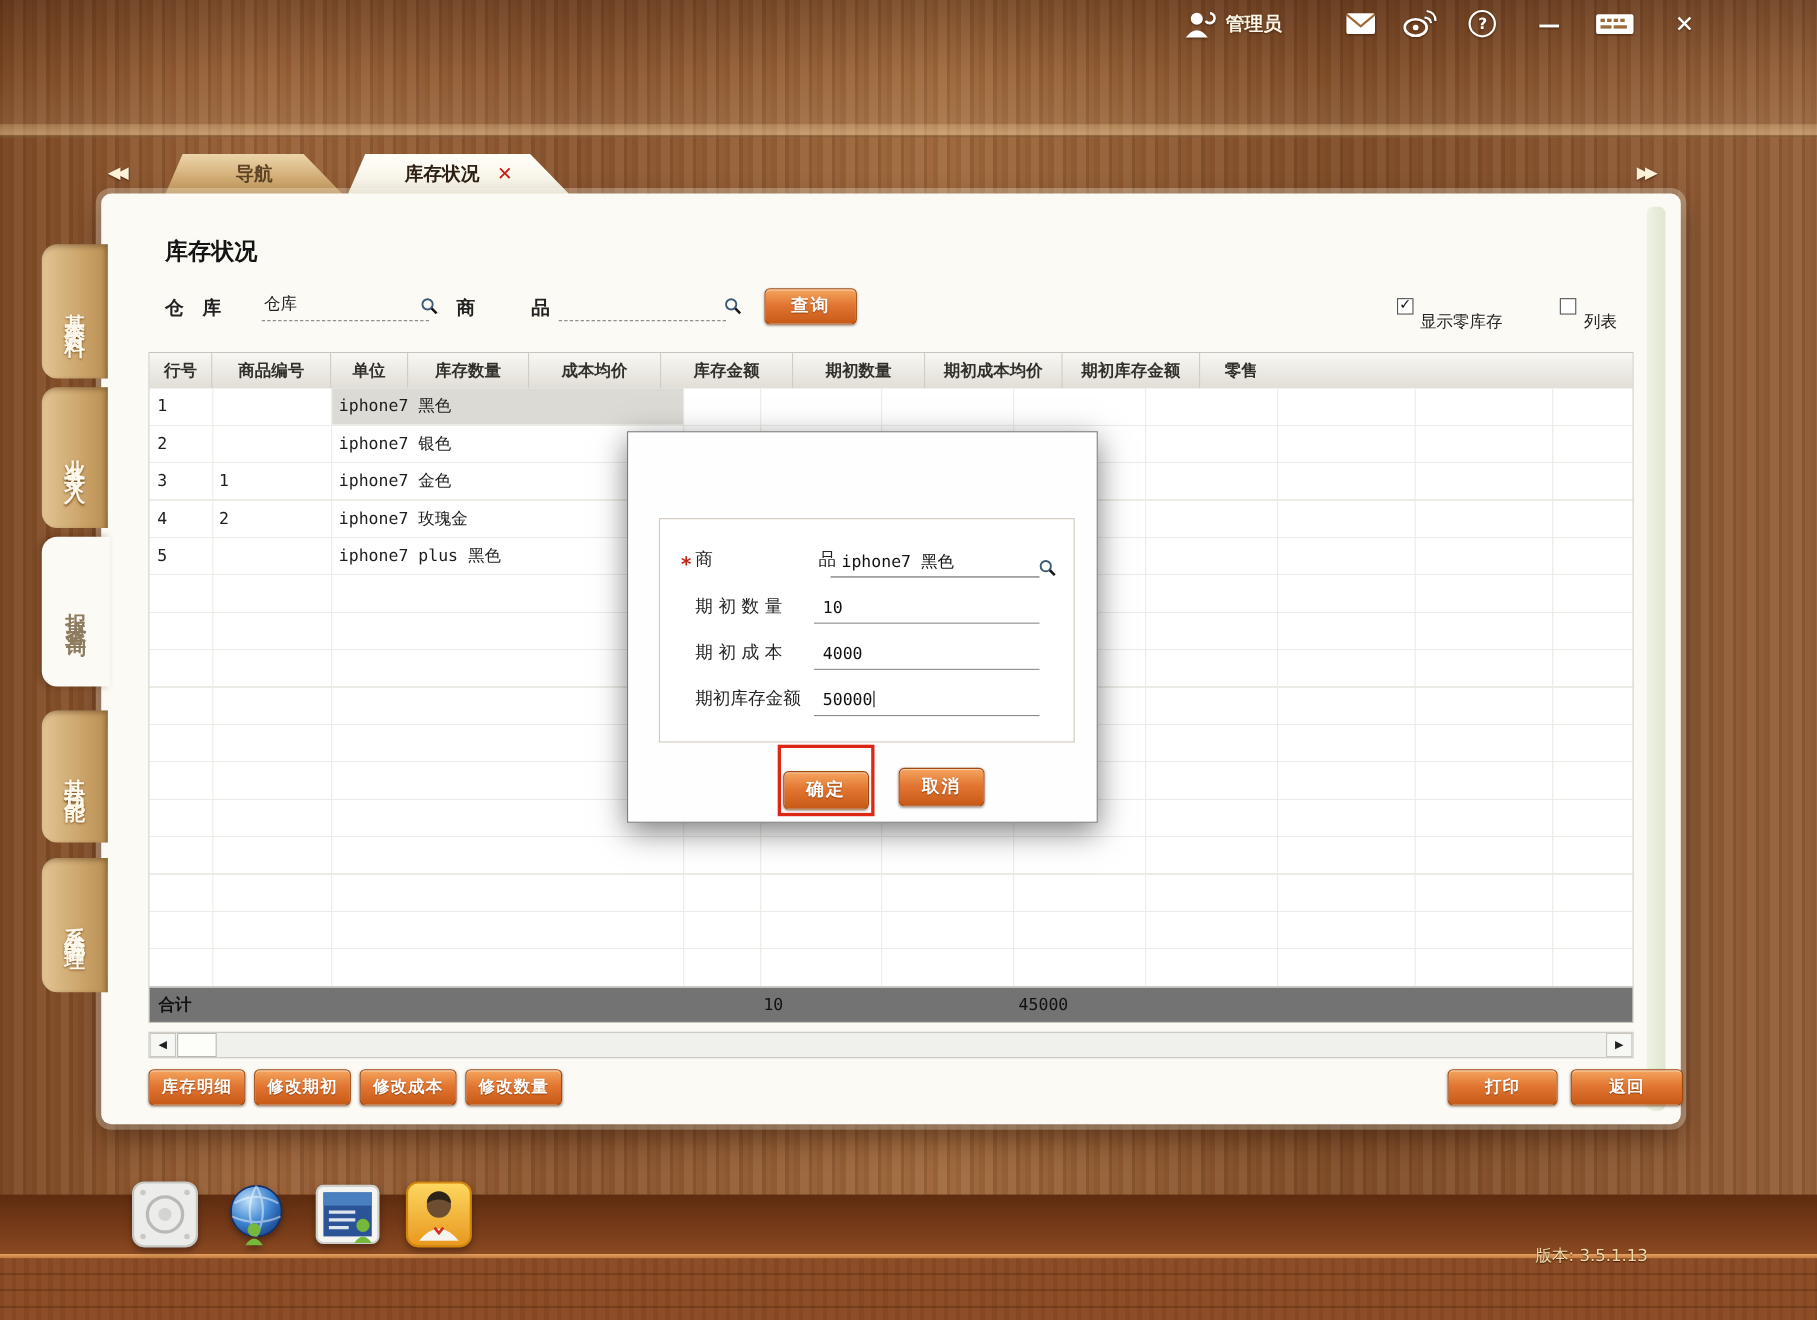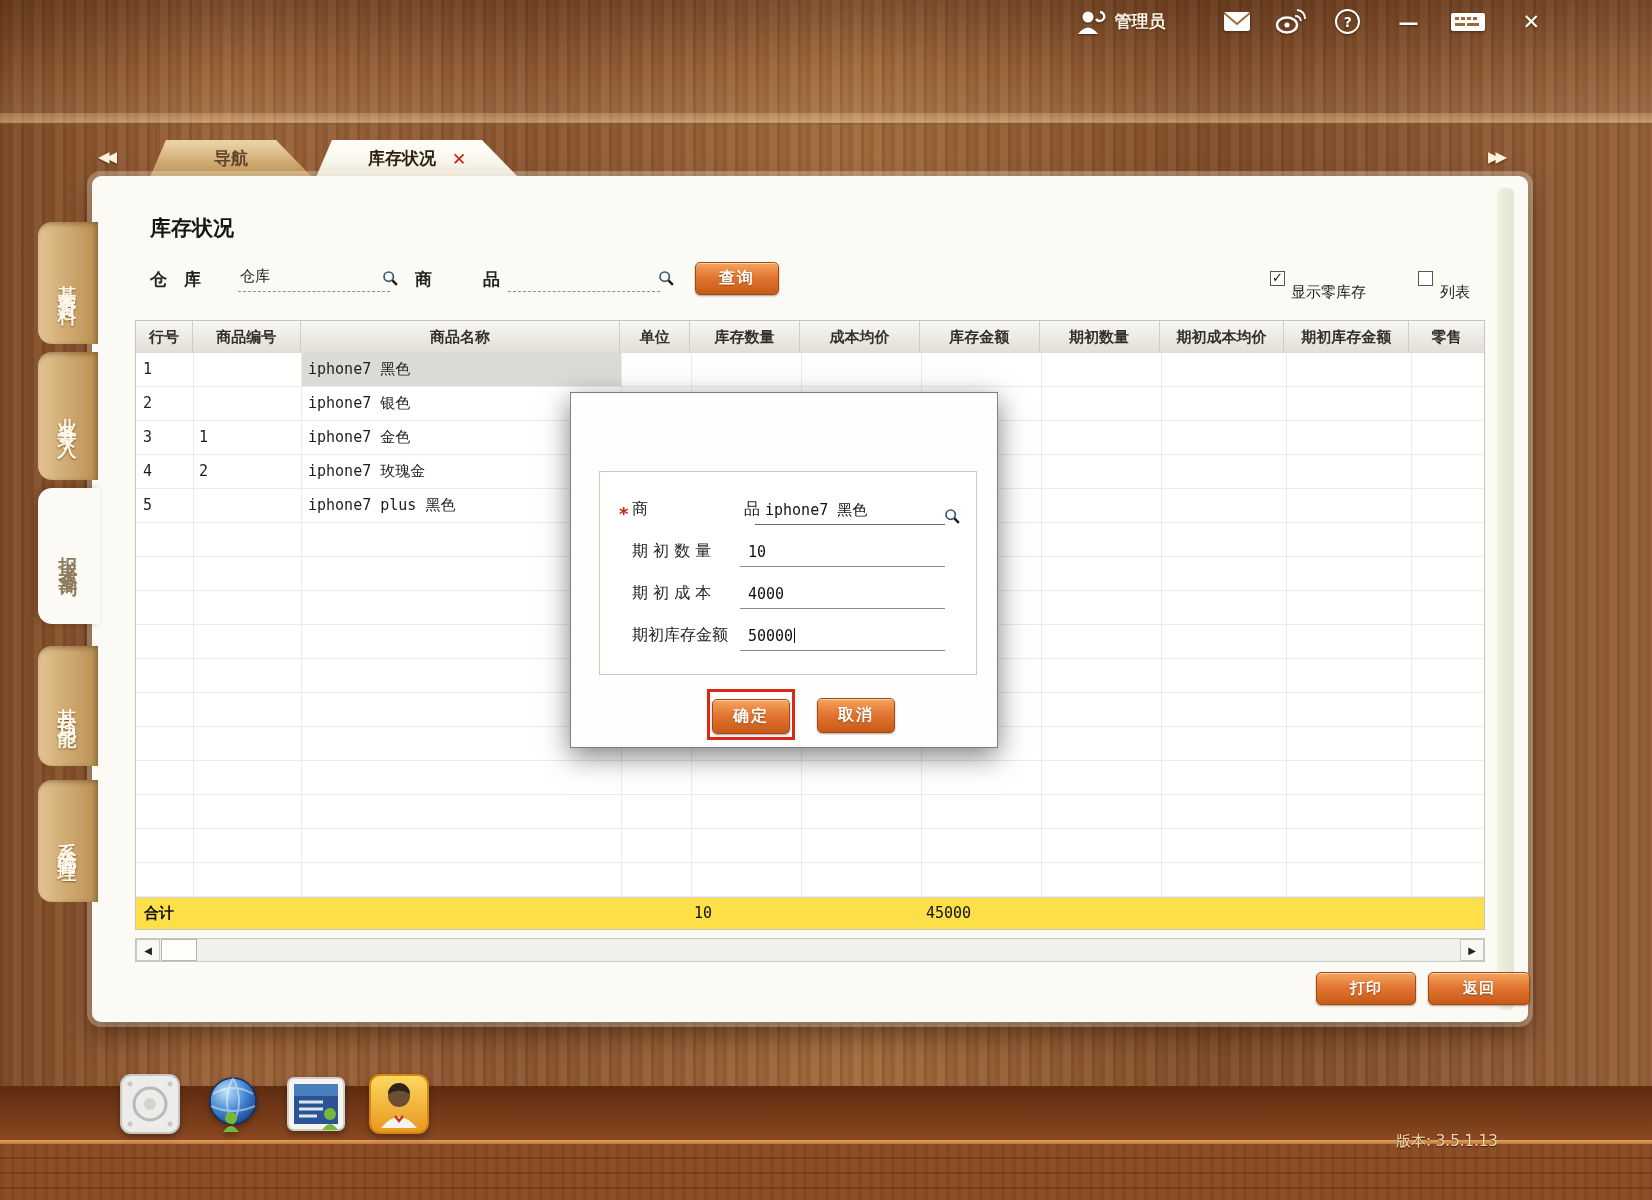--- a/index.html
+++ b/index.html
@@ -81,21 +81,21 @@
   .c5{width:120px}.c6{width:120px}.c7{width:120px}.c8{width:125px}.c9{width:125px}.c10{width:75px;border-right:none}
   .tbody{position:absolute;left:0;top:32px;width:1348px;height:545px;
     background:repeating-linear-gradient(180deg,#ffffff 0 33px,#ecebe5 33px 34px);}
   .vl{position:absolute;top:0;bottom:0;width:1px;background:#ecebe5;}
   .trow{position:absolute;left:0;width:100%;height:33px;cursor:default;}
   .cell{position:absolute;top:7px;font-size:15px;color:#1d1d1d;white-space:nowrap;}
   .cell-no{left:7px;}
   .cell-code{left:63px;}
   .cell-name{left:172px;}
   .hl{position:absolute;left:166px;top:0;width:319px;height:33px;background:#dbdad4;}
-  .tfoot{position:absolute;left:0;bottom:0;width:100%;height:31px;background:#fde047;border-top:1px solid #d6d4cc;}
+  .tfoot{position:absolute;left:0;bottom:0;width:100%;height:31px;background:#737373;border-top:1px solid #d6d4cc;}
   .tfoot span{position:absolute;top:6px;font-size:15px;color:#111;}
   
   .hscroll{position:absolute;left:135px;top:938px;width:1350px;height:24px;
     background:#f0f0ec;border:1px solid #c9c7c0;box-sizing:border-box;}
   .sbtn{position:absolute;top:0;width:24px;height:22px;background:#f7f7f4;border:1px solid #c9c7c0;
     box-sizing:border-box;display:flex;align-items:center;justify-content:center;
     font-size:10px;color:#222;cursor:pointer;}
   .sthumb{position:absolute;left:25px;top:0;width:36px;height:22px;background:#fdfdfa;
     border:1px solid #b9b7b0;box-sizing:border-box;cursor:grab;}
   
@@ -110,21 +110,21 @@
     display:flex;align-items:center;color:#fff;font-size:17px;font-weight:bold;
     letter-spacing:2px;padding-left:13px;box-sizing:border-box;}
   .modal-x{position:absolute;right:11px;top:6px;color:#fff;font-weight:bold;font-size:16px;cursor:pointer;}
   .fieldbox{position:absolute;left:28px;top:78px;width:376px;height:202px;
     border:1px solid #cfc9ba;background:#fff;}
   .f-label{position:absolute;font-size:16px;color:#242424;white-space:pre;}
   .f-value{position:absolute;font-size:15px;color:#111;white-space:nowrap;}
   .f-line{position:absolute;height:1px;background:#8a8a8a;}
   .req{position:absolute;left:19px;top:31px;color:#cc2211;font-size:18px;font-weight:bold;}
   .caret{display:inline-block;width:1px;height:15px;background:#111;vertical-align:-2px;margin-left:1px;}
-  .ok-wrap{position:absolute;left:136px;top:296px;width:88px;height:51px;border:3px solid #dd2616;
+  .ok-wrap{position:absolute;left:136px;top:284px;width:88px;height:65px;border:3px solid #dd2616;
     box-sizing:border-box;display:flex;align-items:flex-end;justify-content:center;padding-bottom:3px;}
   .btn-dlg{width:76px;height:33px;font-size:16px;letter-spacing:2px;}
   .btn-cancel{position:absolute;left:246px;top:305px;}
   
   .strip-dark{position:absolute;left:0;top:1086px;right:0;height:54px;
     background:linear-gradient(180deg,#5e2c10,#7c3f1b 70%,#8a4a22);}
   .strip-line{position:absolute;left:0;top:1140px;right:0;height:4px;
     background:linear-gradient(180deg,#e5a263,#bf763a);}
   .floor{position:absolute;left:0;top:1144px;right:0;bottom:0;
     background:
@@ -234,21 +234,20 @@
   <div class="btn btn-query">查询</div>
   <span class="chk" style="left:1270px"><span>✓</span></span>
   <span class="chk-label" style="left:1291px">显示零库存</span>
   <span class="chk" style="left:1418px"></span>
   <span class="chk-label" style="left:1440px">列表</span>
 
   <div class="tbl">
     <div class="thead">
       <div class="th c0">行号</div>
       <div class="th c1">商品编号</div>
-      <div class="th c2">商品名称</div>
       <div class="th c3">单位</div>
       <div class="th c4">库存数量</div>
       <div class="th c5">成本均价</div>
       <div class="th c6">库存金额</div>
       <div class="th c7">期初数量</div>
       <div class="th c8">期初成本均价</div>
       <div class="th c9">期初库存金额</div>
       <div class="th c10">零售</div>
     </div>
     <div class="tbody">
@@ -299,20 +298,26 @@
   <div class="hscroll">
     <span class="sbtn" style="left:0">
         <span>◀</span>
       </span>
     <span class="sthumb"></span>
     <span class="sbtn" style="right:0">
         <span>▶</span>
       </span>
   </div>
 
+  <div class="act" style="left:135px">
+    <div class="btn btn-act">库存明细</div>
+    <div class="btn btn-act">修改期初</div>
+    <div class="btn btn-act">修改成本</div>
+    <div class="btn btn-act">修改数量</div>
+  </div>
   <div class="act" style="left:1316px;gap:12px">
     <div class="btn btn-act" style="width:76px">打印</div>
     <div class="btn btn-act" style="width:78px">返回</div>
   </div>
 
   <div class="modal">
     <span class="modal-x">✕</span>
     <div class="fieldbox">
       <span class="req">*</span>
       <span class="f-label" style="left:32px;top:27px">商　　　　　　品</span>

